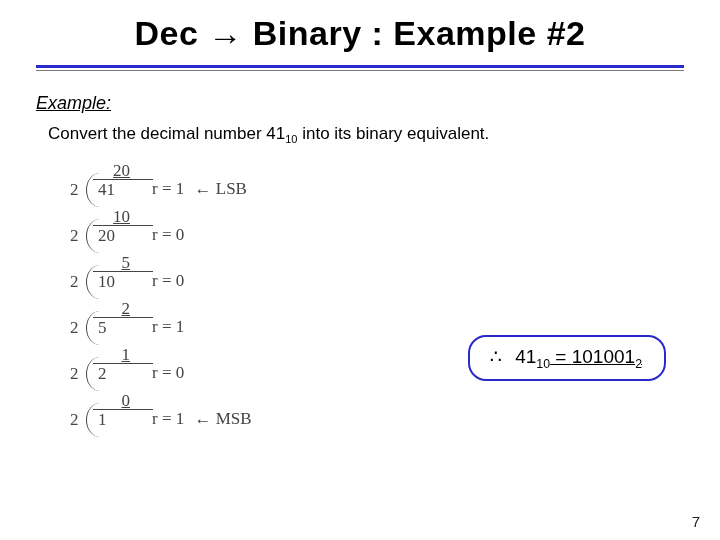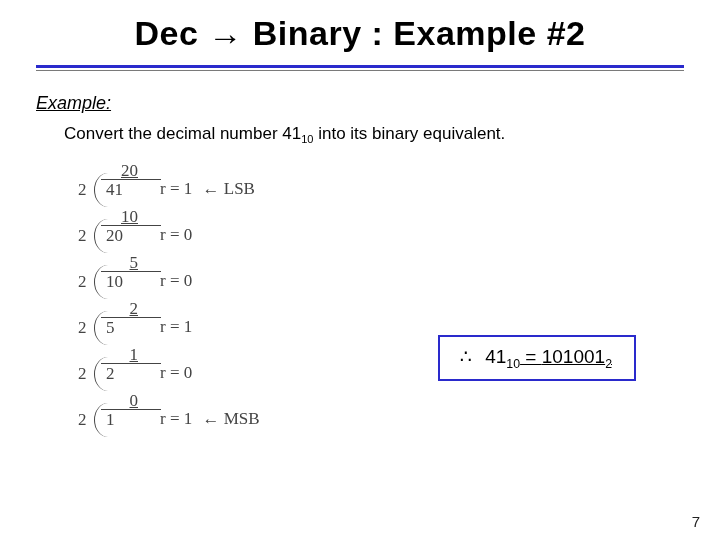--- a/index.html
+++ b/index.html
@@ -35,29 +35,29 @@
   .body {
     padding: 18px 36px 0 36px;
     font-size: 18px;
   }
   .sec-label {
     font-style: italic;
     margin: 4px 0 10px 0;
     text-decoration: underline;
   }
   .problem {
-    margin: 0 0 18px 28px;
+    margin: 0 0 18px 12px;
     font-size: 17px;
   }
   sub {
     font-size: 0.65em;
     vertical-align: sub;
   }
   .work {
-    margin-left: 40px;
+    margin-left: 32px;
     font-family: "Times New Roman", Times, serif;
     font-size: 17px;
     color: #444;
   }
   .step {
     display: flex;
     align-items: flex-start;
     gap: 16px;
     margin-bottom: 6px;
   }
@@ -108,24 +108,24 @@
   }
   .rem {
     margin-top: 16px;
     white-space: nowrap;
   }
   .arrow-note {
     margin-left: 6px;
   }
   .result-box {
     position: absolute;
-    right: 84px;
+    right: 54px;
     top: 335px;
     border: 2px solid #2a2acc;
-    border-radius: 0;
+    border-radius: 18px;
     padding: 8px 22px 8px 20px;
     font-size: 19px;
     font-family: Arial, Helvetica, sans-serif;
     color: #000;
   }
   .therefore {
     margin-right: 8px;
   }
   .pagenum {
     position: absolute;

